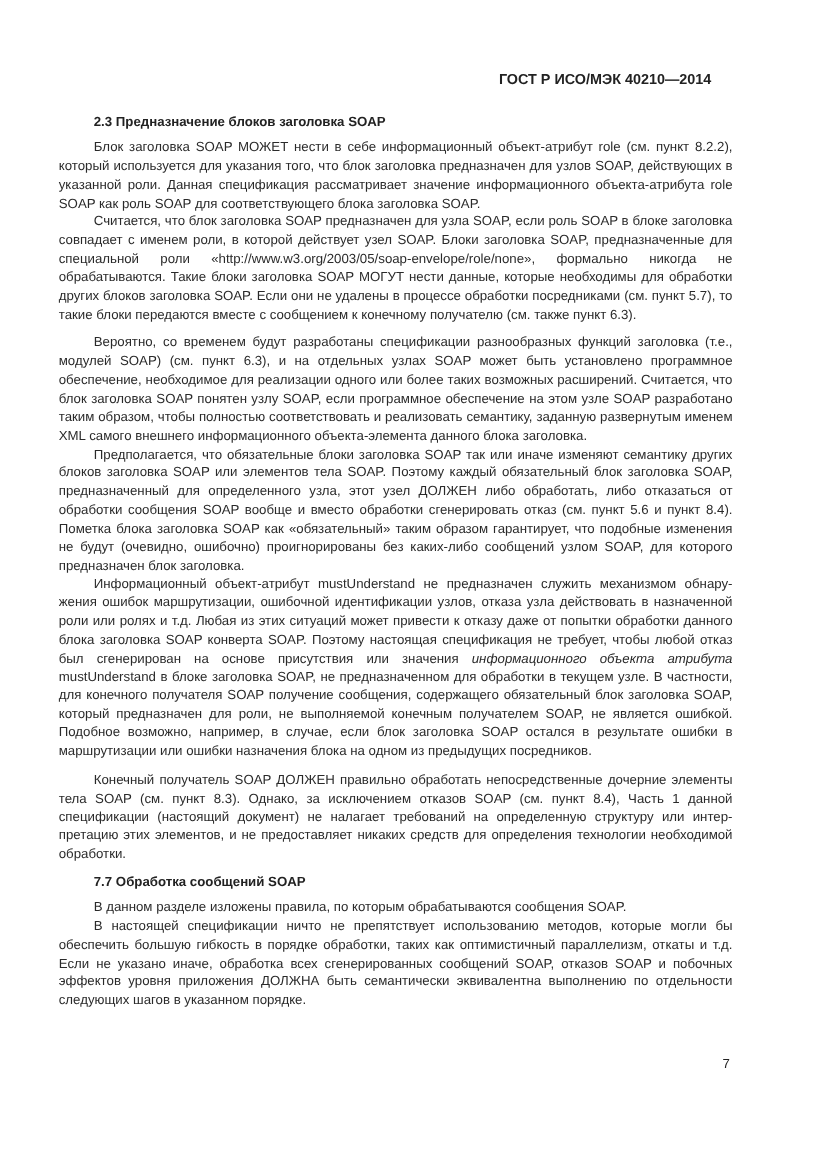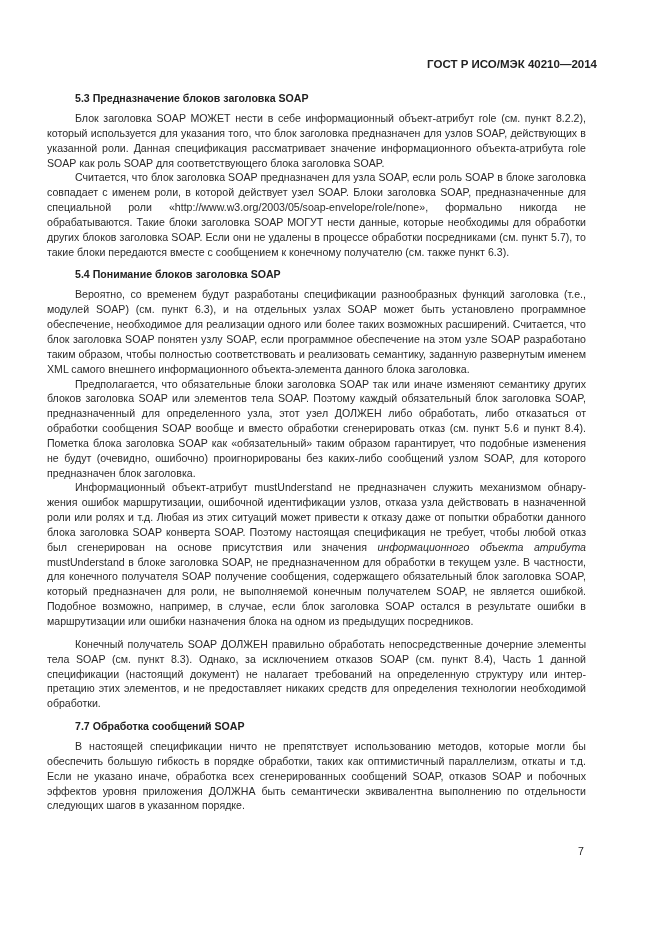--- a/index.html
+++ b/index.html
@@ -2,21 +2,21 @@
 <html><head>
 <meta charset="utf-8">
 <style>
   html, body { margin: 0; padding: 0; background: #ffffff; }
   body { width: 661px; height: 935px; position: relative; overflow: hidden; }
   .page {
     position: absolute; left: 0; top: 0; width: 661px; height: 935px;
     font-family: "Liberation Sans", sans-serif; color: #2a2a2a;
   }
   .doc-header {
-    position: absolute; top: 58px; right: 64px;
+    position: absolute; top: 58px; right: 92px;
     font-size: 11.5px; font-weight: bold; color: #222;
   }
   .content {
     position: absolute; left: 47px; top: 91px; width: 539px;
     font-size: 10.6px; line-height: 14.85px;
   }
   h2 {
     font-size: 10.6px; font-weight: bold; margin: 0 0 6px 28px; line-height: 14px; color: #222;
   }
   p { margin: 0; text-align: justify; text-indent: 28px; }
@@ -28,36 +28,36 @@
   }
 </style>
 </head>
 <body>
 
 <div class="page">
   <div class="doc-header">ГОСТ Р ИСО/МЭК 40210—2014</div>
 
   <div class="content">
     <div class="sec">
-      <h2>5.3 Предназначение блоков заголовка SOAP</h2>
+      <h2>2.3 Предназначение блоков заголовка SOAP</h2>
       <p>Блок заголовка SOAP МОЖЕТ нести в себе информационный объект-атрибут role (см. пункт 8.2.2), который используется для указания того, что блок заголовка предназначен для узлов SOAP, действую­щих в указанной роли. Данная спецификация рассматривает значение информационного объекта-атри­бута role SOAP как роль SOAP для соответствующего блока заголовка SOAP.</p>
       <p>Считается, что блок заголовка SOAP предназначен для узла SOAP, если роль SOAP в блоке заго­ловка совпадает с именем роли, в которой действует узел SOAP. Блоки заголовка SOAP, предназначен­ные для специальной роли «http://www.w3.org/2003/05/soap-envelope/role/none», формально никогда не обрабатываются. Такие блоки заголовка SOAP МОГУТ нести данные, которые необходимы для обработ­ки других блоков заголовка SOAP. Если они не удалены в процессе обработки посредниками (см. пункт 5.7), то такие блоки передаются вместе с сообщением к конечному получателю (см. также пункт 6.3).</p>
     </div>
 
     <div class="sec">
-      <h2>5.4 Понимание блоков заголовка SOAP</h2>
       <p>Вероятно, со временем будут разработаны спецификации разнообразных функций заголовка (т.е., модулей SOAP) (см. пункт 6.3), и на отдельных узлах SOAP может быть установлено программное обеспечение, необходимое для реализации одного или более таких возможных расширений. Считает­ся, что блок заголовка SOAP понятен узлу SOAP, если программное обеспечение на этом узле SOAP разработано таким образом, чтобы полностью соответствовать и реализовать семантику, заданную раз­вернутым именем XML самого внешнего информационного объекта-элемента данного блока заголовка.</p>
       <p>Предполагается, что обязательные блоки заголовка SOAP так или иначе изменяют семантику дру­гих блоков заголовка SOAP или элементов тела SOAP. Поэтому каждый обязательный блок заголовка SOAP, предназначенный для определенного узла, этот узел ДОЛЖЕН либо обработать, либо отказать­ся от обработки сообщения SOAP вообще и вместо обработки сгенерировать отказ (см. пункт 5.6 и пункт 8.4). Пометка блока заголовка SOAP как «обязательный» таким образом гарантирует, что подоб­ные изменения не будут (очевидно, ошибочно) проигнорированы без каких-либо сообщений узлом SOAP, для которого предназначен блок заголовка.</p>
       <p><span>Информационный объект-атрибут mustUnderstand не предназначен служить механизмом обнару­жения ошибок маршрутизации, ошибочной идентификации узлов, отказа узла действовать в назначен­ной роли или ролях и т.д. Любая из этих ситуаций может привести к отказу даже от попытки обработки данного блока заголовка SOAP конверта SOAP. Поэтому настоящая спецификация не требует, чтобы любой отказ был сгенерирован на основе присутствия или значения </span><em>информационного объекта атри­бута</em><span> mustUnderstand в блоке заголовка SOAP, не предназначенном для обработки в текущем узле. В частности, для конечного получателя SOAP получение сообщения, содержащего обязательный блок заголовка SOAP, который предназначен для роли, не выполняемой конечным получателем SOAP, не яв­ляется ошибкой. Подобное возможно, например, в случае, если блок заголовка SOAP остался в резуль­тате ошибки в маршрутизации или ошибки назначения блока на одном из предыдущих посредников.</span></p>
     </div>
 
     <div class="sec">
       <p>Конечный получатель SOAP ДОЛЖЕН правильно обработать непосредственные дочерние эле­менты тела SOAP (см. пункт 8.3). Однако, за исключением отказов SOAP (см. пункт 8.4), Часть 1 данной спецификации (настоящий документ) не налагает требований на определенную структуру или интер­претацию этих элементов, и не предоставляет никаких средств для определения технологии необходи­мой обработки.</p>
     </div>
 
     <div class="sec">
       <h2>7.7 Обработка сообщений SOAP</h2>
+      <p>В данном разделе изложены правила, по которым обрабатываются сообщения SOAP.</p>
       <p>В настоящей спецификации ничто не препятствует использованию методов, которые могли бы обеспечить большую гибкость в порядке обработки, таких как оптимистичный параллелизм, откаты и т.д. Если не указано иначе, обработка всех сгенерированных сообщений SOAP, отказов SOAP и побоч­ных эффектов уровня приложения ДОЛЖНА быть семантически эквивалентна выполнению по отдель­ности следующих шагов в указанном порядке.</p>
     </div>
   </div>
 
   <div class="page-number">7</div>
 </div>
 
 </body></html>

